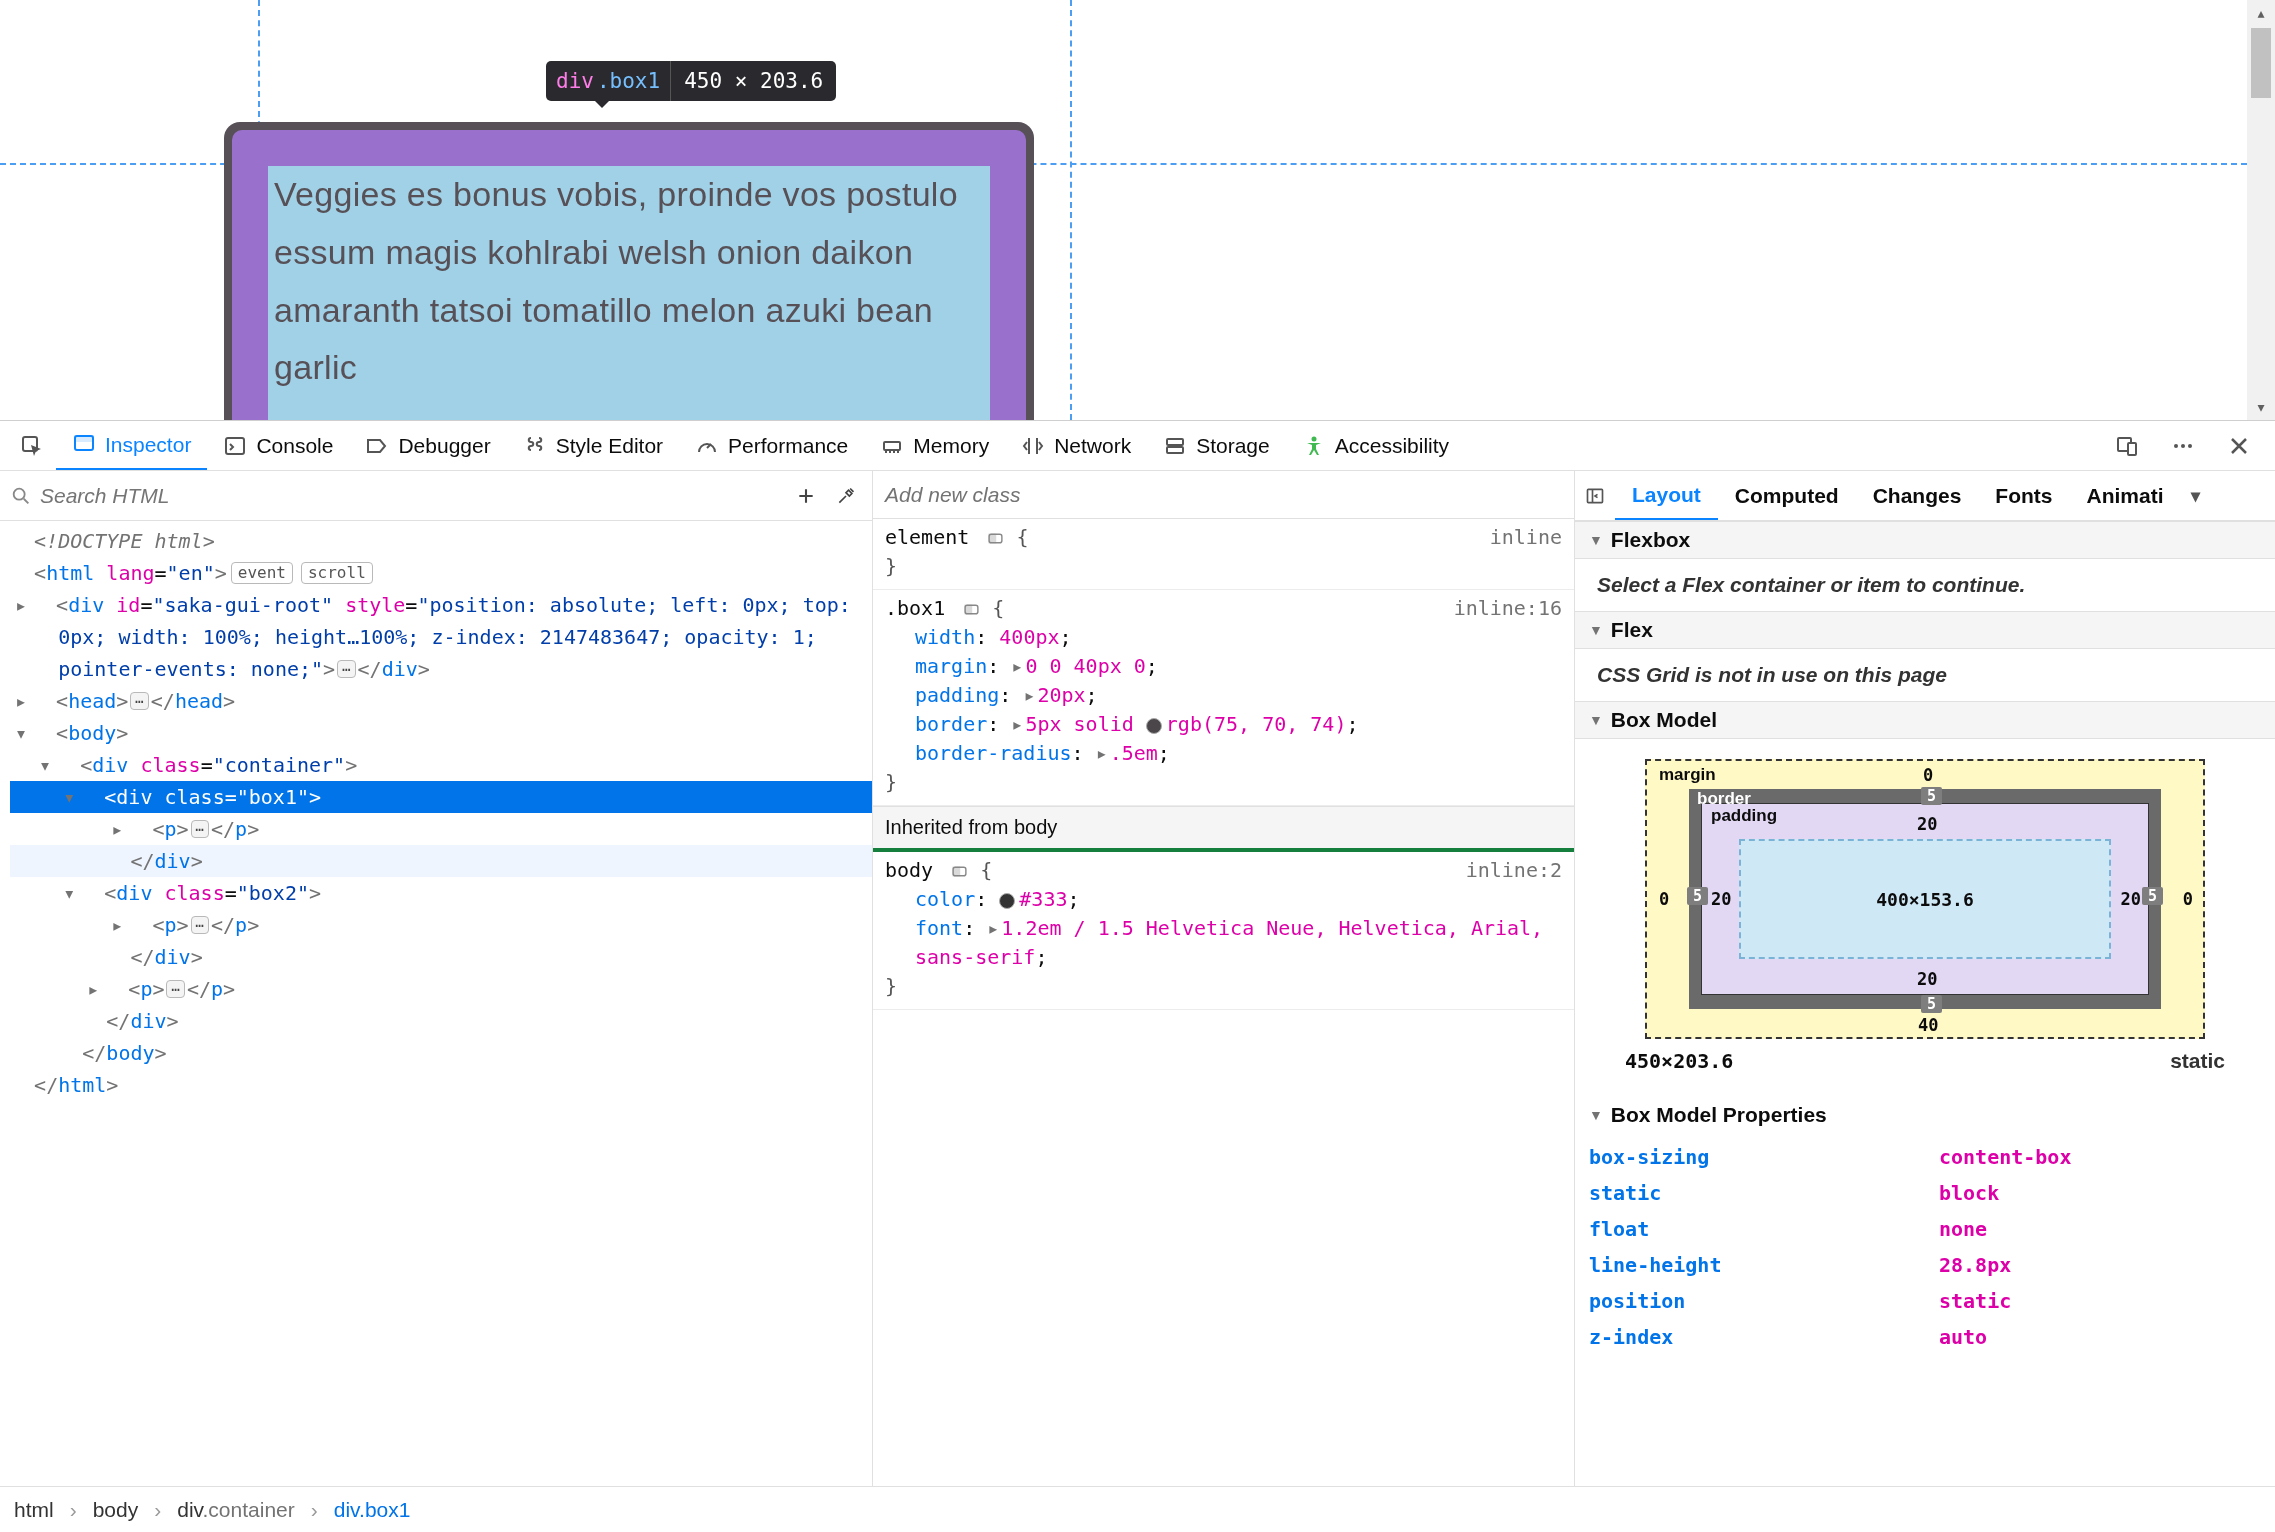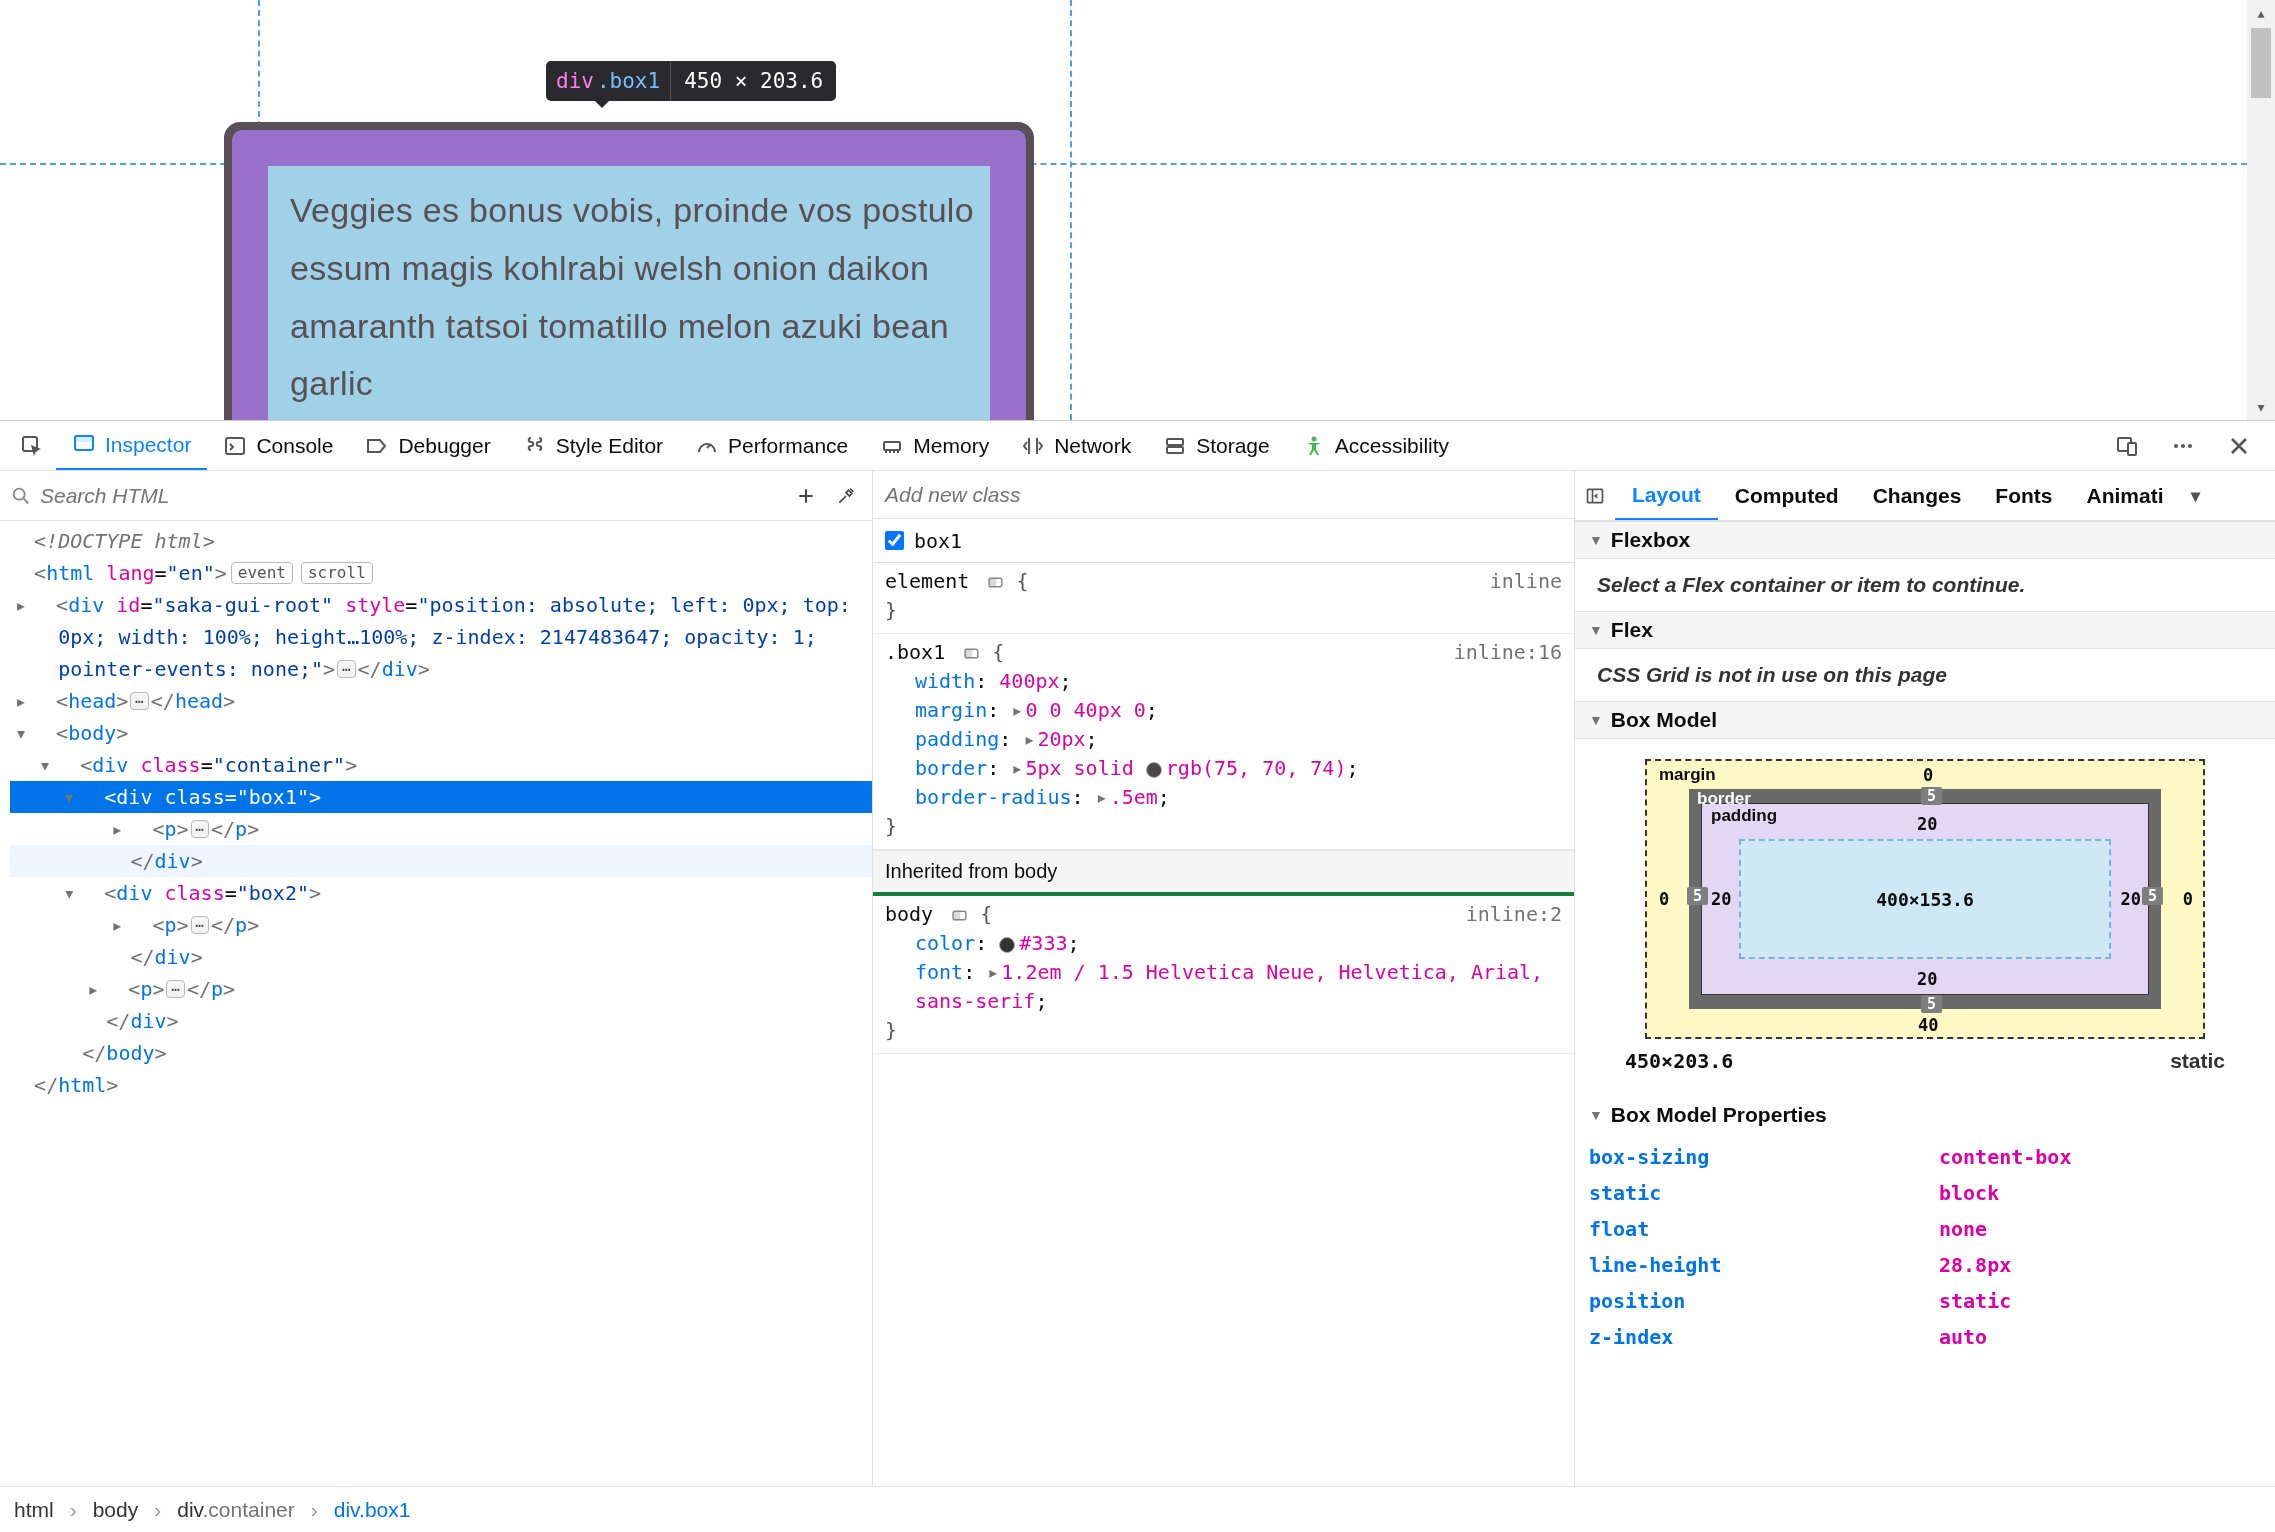--- a/index.html
+++ b/index.html
@@ -14,21 +14,21 @@
 .scrollbar-v .up, .scrollbar-v .down { width:26px;height:26px;display:flex;align-items:center;justify-content:center;color:#606060;font-size:14px; }
 .scrollbar-v .thumb { width:20px;height:70px;background:#c1c1c1;margin-top:2px; }
 .scrollbar-v .track { flex:1; }
 
 .guide-v1 { position:absolute; left:258px; top:0; width:0; height:100%; border-left:2px dashed #4c9ef2; }
 .guide-v2 { position:absolute; left:1070px; top:0; width:0; height:100%; border-left:2px dashed #4c9ef2; }
 .guide-h1 { position:absolute; left:0; top:163px; width:2247px; height:0; border-top:2px dashed #4c9ef2; }
 
 .box-outer { position:absolute; left:224px; top:122px; width:810px; height:400px; background:#575057; border-radius:16px; padding:8px; }
 .box-margin { width:100%; height:100%; background:#9971cc; border-radius:10px; padding:36px; }
-.box-content { width:100%; height:100%; background:#a0d1e6; padding:16px; }
+.box-content { width:100%; height:100%; background:#a0d1e6; padding:0; }
 .box-text { font-size:34px; line-height:1.7; color:#575057; font-family: Helvetica, Arial, sans-serif; padding-left:6px; letter-spacing:0.3px; }
 
 .tooltip { position:absolute; left:546px; top:61px; background:#2a2a2e; color:#fff; display:flex; border-radius:5px; font-family: Menlo, monospace; font-size:21px; height:40px; align-items:center; overflow:hidden; }
 .tooltip .tag { padding:0 3px 0 10px; color:#ff7de9; }
 .tooltip .cls { padding:0 10px 0 0; color:#75bfff; }
 .tooltip .dim { padding:0 13px; border-left:1px solid #555; height:100%; display:flex; align-items:center; }
 .tooltip-arrow { position:absolute; left:593px; top:99px; width:0;height:0;border-left:9px solid transparent;border-right:9px solid transparent;border-top:9px solid #2a2a2e; }
 
 
 .devtools { flex:1; display:flex; flex-direction:column; border-top:1px solid #cfcfd0; min-height:0; }
@@ -320,24 +320,20 @@
             <div class="ln">          <span class="ang">&lt;/</span><span class="tag">div</span><span class="ang">&gt;</span></div>
             <div class="ln">      <span class="tw">▸</span>  <span class="ang">&lt;</span><span class="tag">p</span><span class="ang">&gt;</span><span class="ellips">⋯</span><span class="ang">&lt;/</span><span class="tag">p</span><span class="ang">&gt;</span></div>
             <div class="ln">        <span class="ang">&lt;/</span><span class="tag">div</span><span class="ang">&gt;</span></div>
             <div class="ln">      <span class="ang">&lt;/</span><span class="tag">body</span><span class="ang">&gt;</span></div>
             <div class="ln">  <span class="ang">&lt;/</span><span class="tag">html</span><span class="ang">&gt;</span></div>
           </div>
       </div>
 
       <div class="rules">
         <div class="addcls">Add new class</div>
-        <div class="clsrow">
-          <input type="checkbox" checked="" style="">
-          <span>box1</span>
-        </div>
         <div class="rule-list" id="rulelist">
             <div class="rule"><span class="src">inline</span><span class="selc">element</span> <span class="graysw"><svg viewBox="0 0 24 24" fill="none" stroke="#888" stroke-width="2">
                   <rect x="3" y="6" width="18" height="12" rx="3"></rect>
                   <rect x="3" y="6" width="9" height="12" fill="#888" opacity="0.3"></rect>
                 </svg></span> <span class="brace">{</span><br><span class="brace">}</span></div>
             <div class="rule"><span class="src">inline:16</span><span class="selc">.box1</span> <span class="graysw"><svg viewBox="0 0 24 24" fill="none" stroke="#888" stroke-width="2">
                   <rect x="3" y="6" width="18" height="12" rx="3"></rect>
                   <rect x="3" y="6" width="9" height="12" fill="#888" opacity="0.3"></rect>
                 </svg></span> <span class="brace">{</span><div class="ln"><span class="prop">width</span>: <span class="valc">400px</span>;</div><div class="ln"><span class="prop">margin</span>: <span class="valc"><span class="expand">▸</span>0 0 40px 0</span>;</div><div class="ln"><span class="prop">padding</span>: <span class="valc"><span class="expand">▸</span>20px</span>;</div><div class="ln"><span class="prop">border</span>: <span class="valc"><span class="expand">▸</span>5px solid <span class="swatch" style="background:#4b464a"></span>rgb(75, 70, 74)</span>;</div><div class="ln"><span class="prop">border-radius</span>: <span class="valc"><span class="expand">▸</span>.5em</span>;</div><span class="brace">}</span></div>
             <div class="inherit-hdr">Inherited from body</div>

